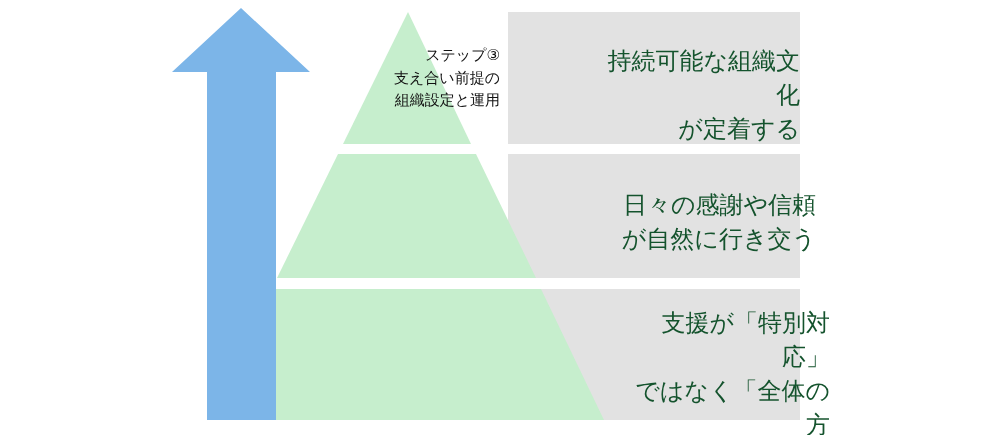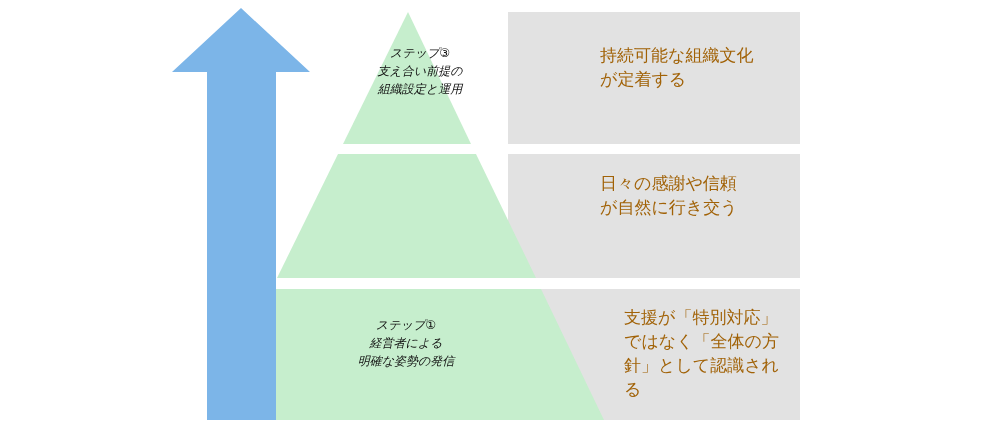--- a/index.html
+++ b/index.html
@@ -7,41 +7,40 @@
     position: relative;
     width: 1000px;
     height: 435px;
     background: #ffffff;
     font-family: "Liberation Sans", "DejaVu Sans", sans-serif;
     overflow: hidden;
   }
   .stage svg { position: absolute; left: 0; top: 0; }
   .step-label {
     position: absolute;
-    text-align: center;
-    font-size: 12px;
+    text-align: right;
+    font-size: 15px;
     line-height: 1.5;
     color: #111111;
     white-space: pre-line;
-    font-style: italic;
   }
   #step3-label { left: 340px; top: 44px;  width: 160px; }
   #step2-label { left: 328px; top: 180px; width: 160px; }
   #step1-label { left: 320px; top: 316px; width: 172px; }
   .outcome-text {
     position: absolute;
     left: 600px;
-    font-size: 17px;
+    font-size: 24px;
     line-height: 1.42;
-    color: #a16207;
+    color: #14532d;
     white-space: pre-line;
-    text-align: left;
+    text-align: right;
   }
   #outcome3-text { top: 44px;  width: 200px; }
-  #outcome2-text { top: 172px; width: 200px; }
+  #outcome2-text { top: 188px; width: 200px; margin-left: 16px; }
   #outcome1-text { top: 306px; width: 206px; margin-left: 24px; }
 </style>
 </head>
 <body>
 
 <div class="stage">
 
   <svg width="1000" height="435" viewBox="0 0 1000 435">
 
     <rect x="508" y="12" width="292" height="132" fill="#e2e2e2"></rect>
@@ -51,23 +50,20 @@
     <polygon points="408,12 471,144 343,144" fill="#c6eecd"></polygon>
     <polygon points="338,154 476,154 536,278 277,278" fill="#c6eecd"></polygon>
     <polygon points="272,289 541,289 604,420 207,420" fill="#c6eecd"></polygon>
 
     <polygon points="241,8 310,72 276,72 276,420 207,420 207,72 172,72" fill="#7cb5e8"></polygon>
   </svg>
 
   <div class="step-label" id="step3-label">ステップ③
 支え合い前提の
 組織設定と運用</div>
-  <div class="step-label" id="step1-label">ステップ①
-経営者による
-明確な姿勢の発信</div>
 
   <div class="outcome-text" id="outcome3-text">持続可能な組織文化
 が定着する</div>
   <div class="outcome-text" id="outcome2-text">日々の感謝や信頼
 が自然に行き交う</div>
   <div class="outcome-text" id="outcome1-text">支援が「特別対応」
 ではなく「全体の方
 針」として認識され
 る</div>
 

